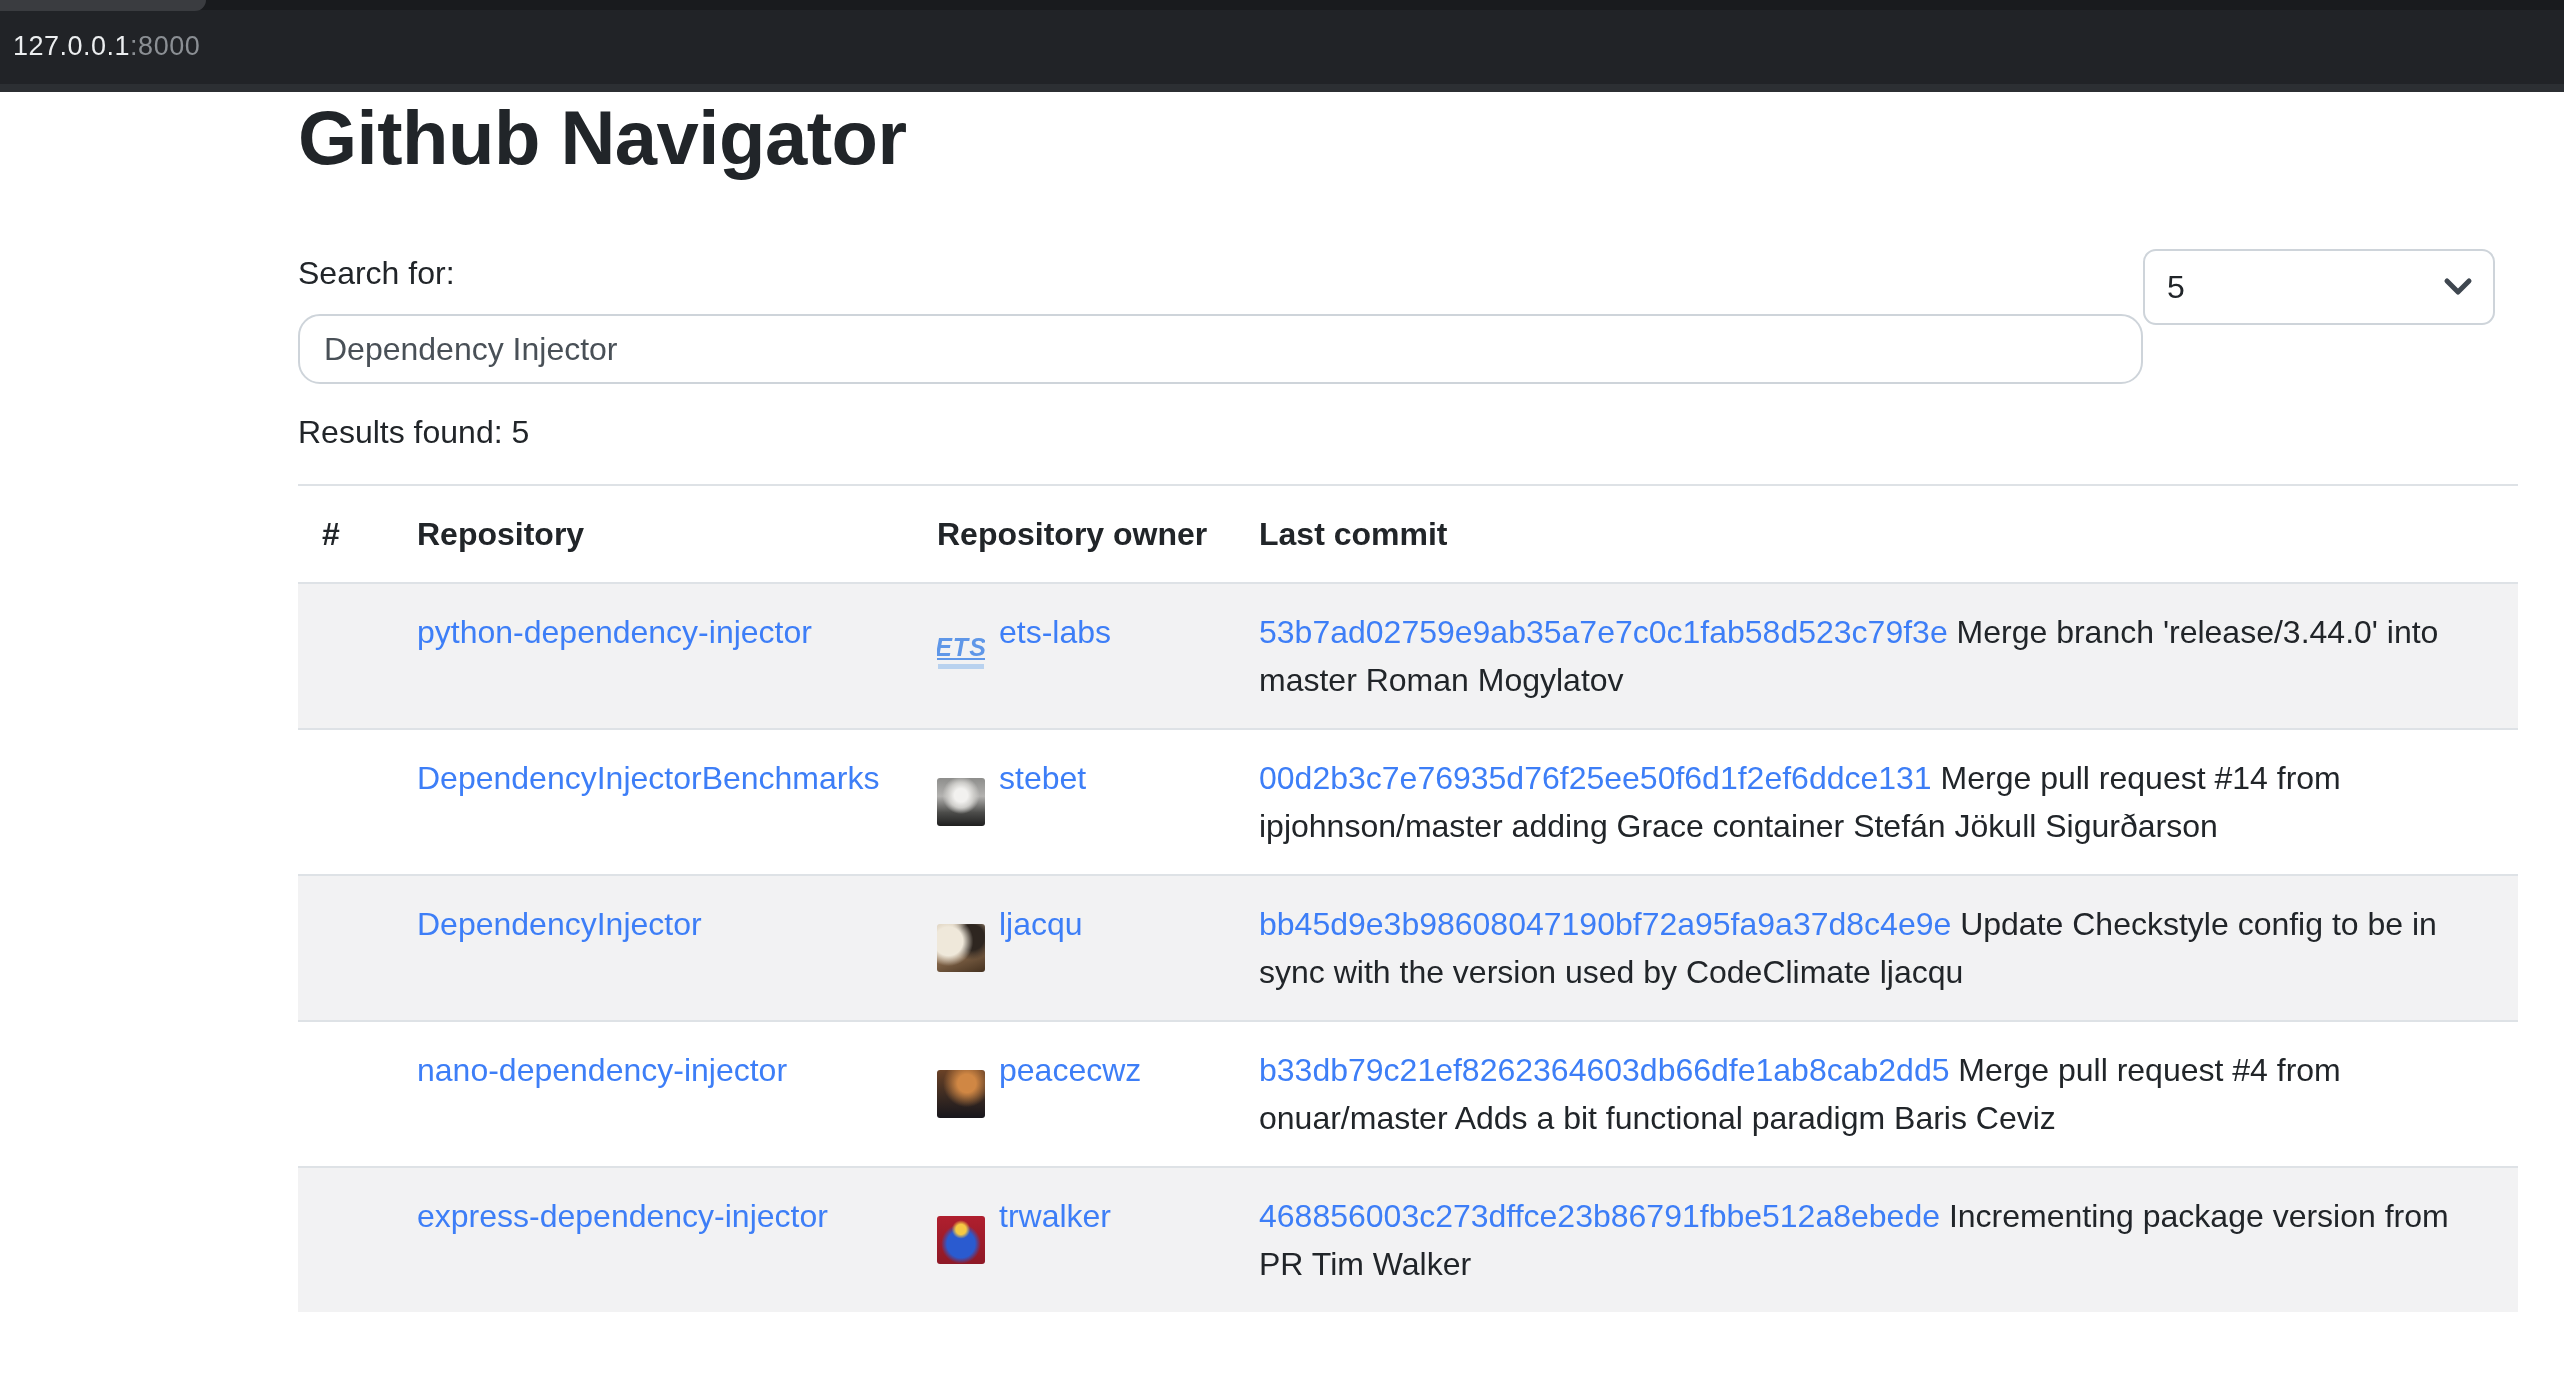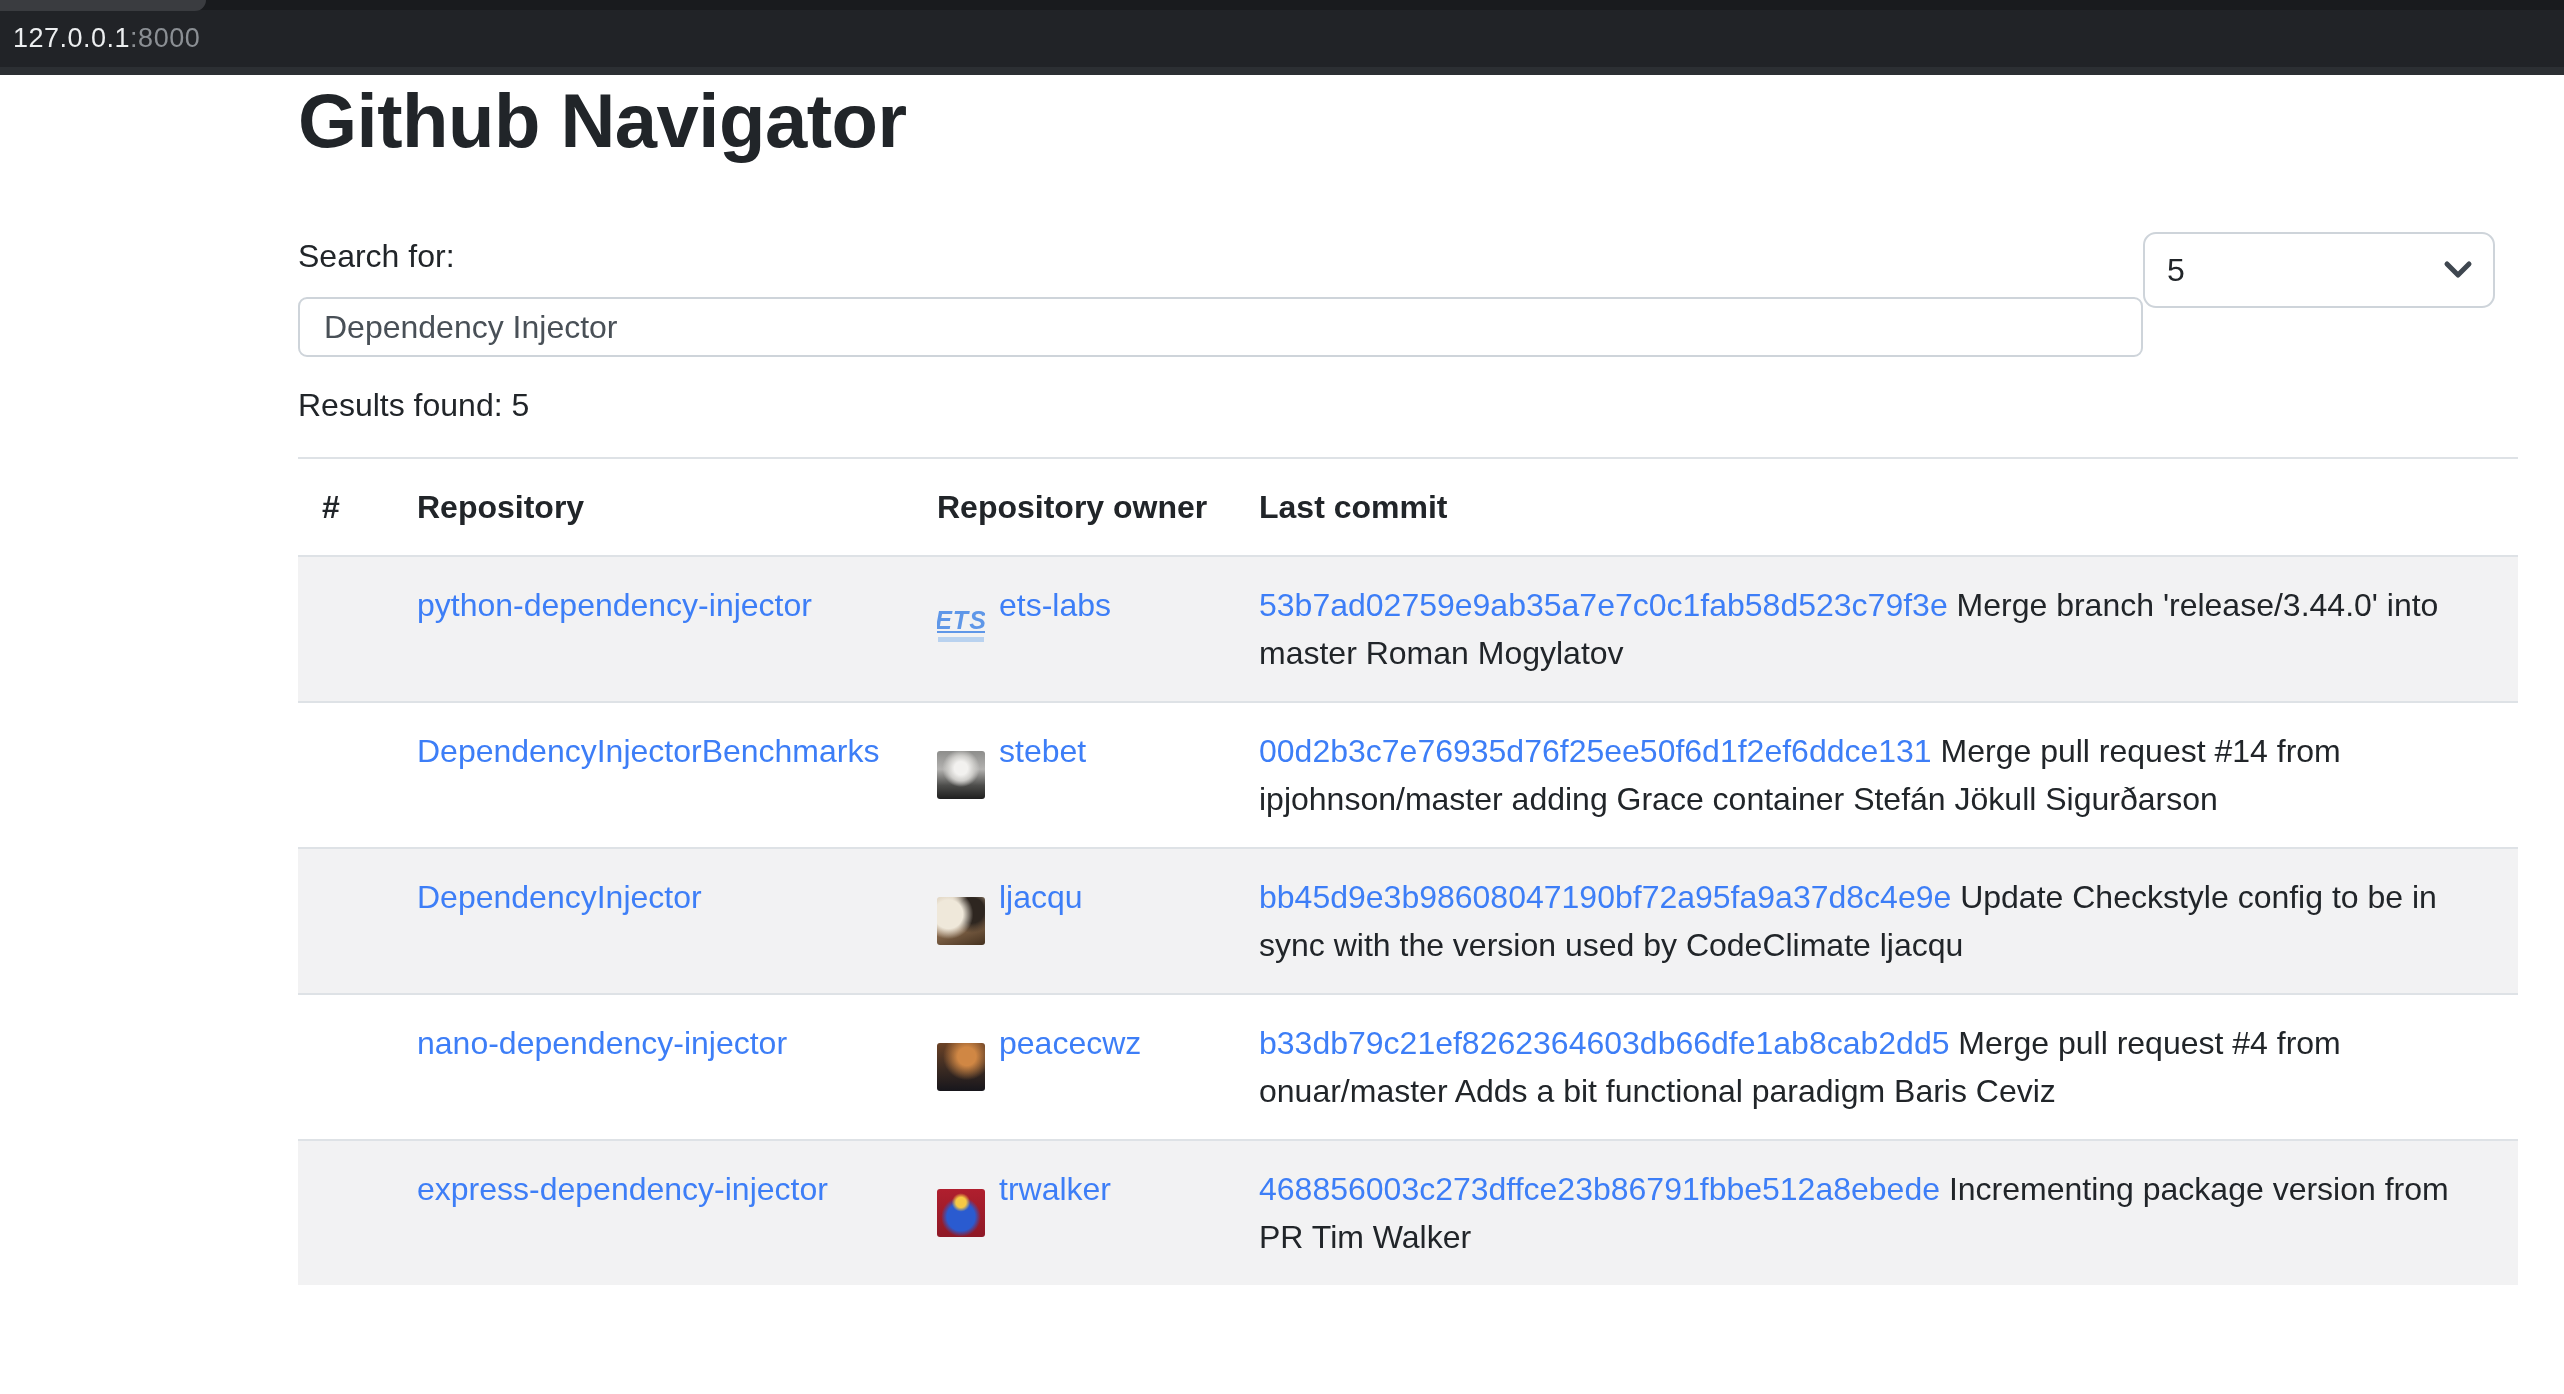--- a/index.html
+++ b/index.html
@@ -1,38 +1,38 @@
 <!DOCTYPE html>
 <html><head>
 <meta charset="utf-8">
 <style>
   * { box-sizing: border-box; margin: 0; padding: 0; }
   html, body { width: 2564px; height: 1394px; background: #ffffff; }
   body { font-family: "Liberation Sans", sans-serif; color: #212529; }
 
   
-  .browser-bar { position: relative; height: 75px; background: #212327; }
+  .browser-bar { position: relative; height: 92px; background: #212327; }
   .browser-bar .top-edge { position: absolute; top: 0; left: 0; right: 0; height: 10px; background: #191b1e; }
   .browser-bar .tab-notch { position: absolute; top: 0; left: 0; width: 206px; height: 11px; background: #3a3c40; border-bottom-right-radius: 12px; }
   .browser-bar .bottom-edge { position: absolute; bottom: 0; left: 0; right: 0; height: 8px; background: #2c2f33; }
   .url-text { position: absolute; left: 13px; top: 50%; transform: translateY(-50%); font-size: 27px; letter-spacing: 0.5px; }
   .url-host { color: #eceef0; }
   .url-port { color: #8b8f94; }
 
   
   .page { padding: 0 46px 0 298px; }
 
   h1.page-title { font-size: 76px; font-weight: 600; color: #212529; line-height: 1.2; letter-spacing: -0.5px; }
 
   .form-row { margin-top: 66px; display: flex; align-items: flex-start; }
   .field-label { display: block; font-size: 32px; line-height: 48px; margin-bottom: 17px; color: #212529; }
 
   .search-group { width: 1845px; }
   .search-input {
-    width: 100%; height: 60px; border: 2px solid #ced4da; border-radius: 9px;
+    width: 100%; height: 70px; border: 2px solid #ced4da; border-radius: 22px;
     padding: 0 24px; font-size: 32px; color: #495057; background: #fff;
     font-family: "Liberation Sans", sans-serif; outline: none;
   }
 
   .limit-group { width: 352px; }
   .select-wrap { position: relative; width: 352px; }
   .limit-select {
     width: 100%; height: 76px; border: 2px solid #ced4da; border-radius: 13px;
     padding: 0 70px 0 22px; font-size: 32px; color: #212529; background: #fff;
     font-family: "Liberation Sans", sans-serif; appearance: none; -webkit-appearance: none; outline: none;

